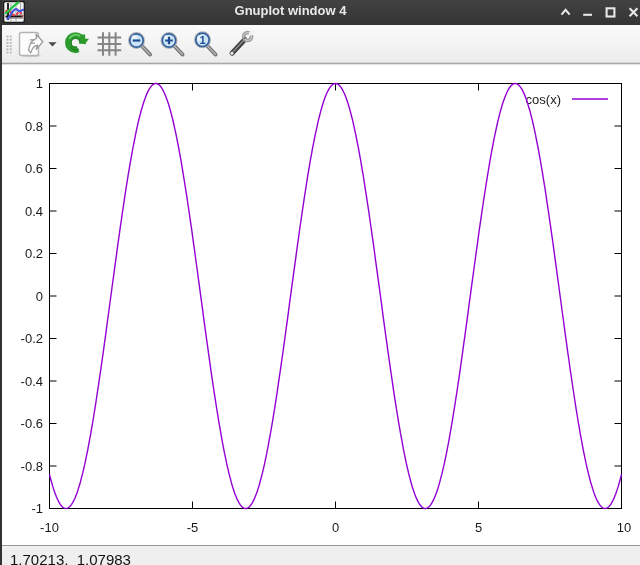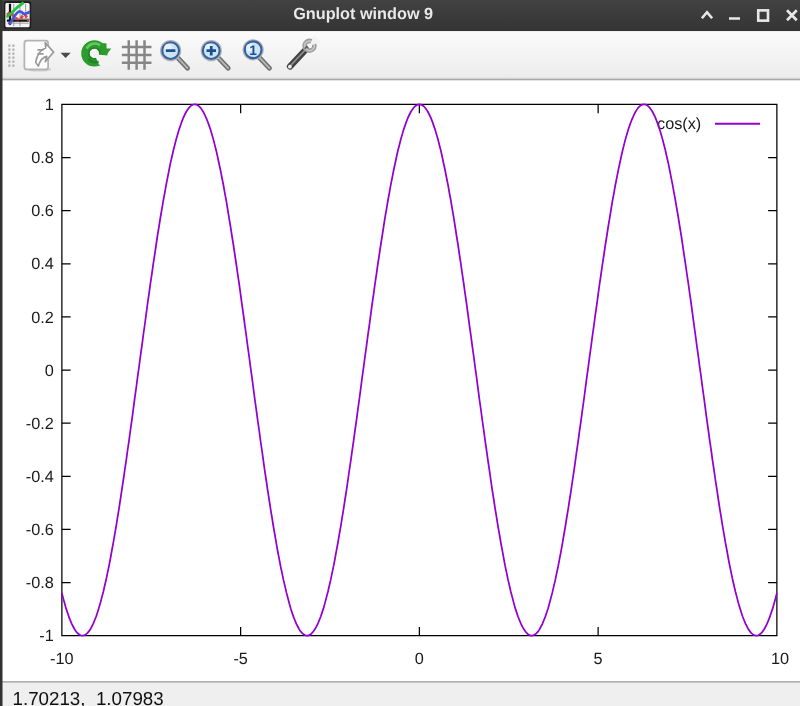--- a/index.html
+++ b/index.html
@@ -15,21 +15,21 @@
 #tsep2{position:absolute;left:0;top:63px;width:640px;height:1px;background:#a8a8a8;}
 #tsep3{position:absolute;left:0;top:64px;width:640px;height:1px;background:#e2e2e2;}
 #canvas{position:absolute;left:0;top:65px;width:640px;height:480px;background:#fff;}
 #statusbar{position:absolute;left:0;top:545px;width:640px;height:20px;
  background:#efefef;border-top:1px solid #9a9a9a;box-sizing:border-box;}
 #statustext{position:absolute;left:10px;top:551px;font-size:15px;color:#111;}
 #leftborder{position:absolute;left:0;top:0;width:2px;height:565px;background:#323232;}
 </style></head>
 <body>
 <div id="titlebar"></div>
-<div id="title">Gnuplot window 9</div>
+<div id="title">Gnuplot window 4</div>
 <svg id="appicon" style="position:absolute;left:3px;top:1px" width="22" height="22" viewBox="0 0 22 22">
 <rect x="0.5" y="0.5" width="21" height="21" rx="2" fill="#f4f4f4" stroke="#1c1c1c" stroke-width="1.6"></rect>
 <path d="M7 14 H20 M3 17.5 H20" stroke="#9a9a9a" stroke-width="0.8" fill="none"></path>
 <path d="M8 2 V20 M13 2 V20 M17.5 2 V14" stroke="#9a9a9a" stroke-width="0.8" fill="none"></path>
 <path d="M5 2 V19 M2.5 15.5 H20" stroke="#141414" stroke-width="1.8" fill="none"></path>
 <path d="M2.5 11 C4 10 5 8 6 9.5 C8 12.5 10 15 13 14 C15 13.3 15 9.5 17 11 C18.5 12.3 19 14.5 20 15.5" stroke="#e04040" stroke-width="2.2" fill="none" stroke-dasharray="3 1.6"></path>
 <path d="M2 12.5 C4 12 5 10.5 7 8.5 C10 5.5 13 3 16 1" stroke="#22c440" stroke-width="2.2" fill="none"></path>
 <path d="M4 18.5 C7 16 8 12 10.5 9.5 C12.5 7.6 14 8 15 9.3 C16 10.6 17 10.3 18.5 9.5 L21 8.5" stroke="#4455dd" stroke-width="2.2" fill="none"></path>
 </svg>
 <svg id="winbtns" style="position:absolute;left:540px;top:0" width="100" height="25" viewBox="0 0 100 25">

